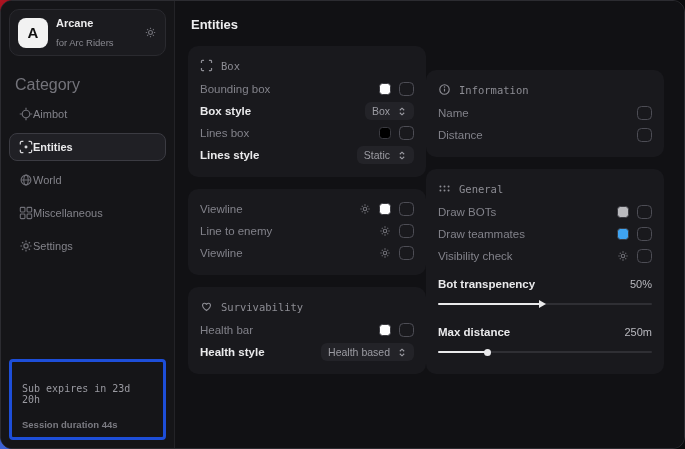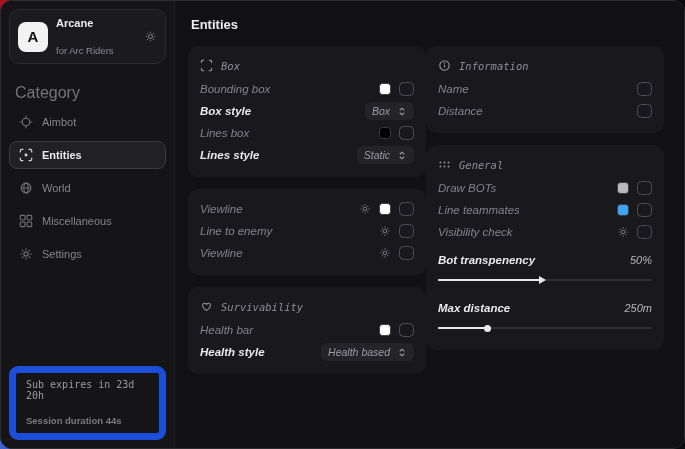--- a/index.html
+++ b/index.html
@@ -12,40 +12,40 @@
   .window { position:absolute; inset:0; background:#131316; border:1px solid #2c2c31;
     border-radius:12px; overflow:hidden; display:flex; }
 
   
   .sidebar { width:174px; min-width:174px; background:#151518; border-right:1px solid #232327;
     display:flex; flex-direction:column; }
   .account-card { margin:8px; padding:7px 8px; border:1px solid #2a2a2f; background:#1b1b1f;
     border-radius:10px; display:flex; align-items:center; gap:8px; }
   .avatar { width:30px; height:30px; border-radius:8px; background:#f2f2f2; color:#111;
     font-weight:bold; font-size:15px; display:flex; align-items:center; justify-content:center; }
-  .hd-text { display:flex; flex-direction:column; gap:16px; }
+  .hd-text { display:flex; flex-direction:column; gap:8px; }
   .hd-title { color:#ececee; font-size:11px; font-weight:700; }
   .hd-sub { color:#8a8a91; font-size:9.5px; }
   .hd-gear { margin-left:auto; display:flex; }
 
   .cat-label { margin:12px 14px 6px; color:#74747b; font-size:16px; }
   .nav { display:flex; flex-direction:column; gap:5px; padding:0 8px; }
-  .nav-item { display:flex; align-items:center; gap:9px; padding:6px 9px; border-radius:8px;
+  .nav-item { display:flex; align-items:center; padding:6px 9px; border-radius:8px;
     border:1px solid transparent; color:#83838a; font-size:11px; cursor:pointer; }
   .nav-item.selected { background:#202025; border-color:#3b3b42; color:#eaeaec; font-weight:600; }
 
   .spacer { flex:1; }
-  .footer-card { margin:8px; padding:6px 10px 7px; border:7px solid #1d4ed8; border-radius:9px; }
+  .footer-card { margin:8px; padding:21px 10px 7px; border:3px solid #1d4ed8; border-radius:4px; }
   .foot1 { font-family:"DejaVu Sans Mono","Liberation Mono",monospace; font-size:10px; color:#9a9aa1; }
   .foot2 { font-size:9.5px; color:#7b7b82; margin-top:14px; font-weight:600; }
 
   
   .main { flex:1; background:#111114; padding:12px 13px 12px 13px; overflow:hidden; }
   .page-title { color:#ededef; font-size:13px; font-weight:700; margin:4px 0 14px 3px; }
-  .cols { display:flex; gap:0; align-items:flex-start;font-style:italic; }
+  .cols { display:flex; gap:0; align-items:flex-end; }
   .col { width:238px; display:flex; flex-direction:column; gap:12px; }
 
   .card { background:#19191d; border-radius:10px; padding:9px 12px 11px; }
   .card-header { display:flex; align-items:center; gap:8px; color:#8d8d94;
     font-family:"DejaVu Sans Mono","Liberation Mono",monospace; font-size:10.5px;
     padding:4px 0 2px; margin-bottom:4px; }
   .row { display:flex; align-items:center; justify-content:space-between; min-height:22px; }
   .lbl { font-size:11.5px; color:#82828a; }
   .lbl.bright { color:#eaeaec; font-weight:700; }
   .controls { display:flex; align-items:center; gap:8px; }
@@ -330,21 +330,21 @@
 
             <div class="row">
               <span class="lbl">Draw BOTs</span>
               <span class="controls">
                 <span class="swatch" style="background-color: rgb(185, 185, 189);"></span>
                 <span class="checkbox"></span>
               </span>
             </div>
 
             <div class="row">
-              <span class="lbl">Line teammates</span>
+              <span class="lbl">Draw teammates</span>
               <span class="controls">
                 <span class="swatch" style="background-color: rgb(63, 164, 242);"></span>
                 <span class="checkbox"></span>
               </span>
             </div>
 
             <div class="row">
               <span class="lbl">Visibility check</span>
               <span class="controls">
                 <span class="mini-gear">

